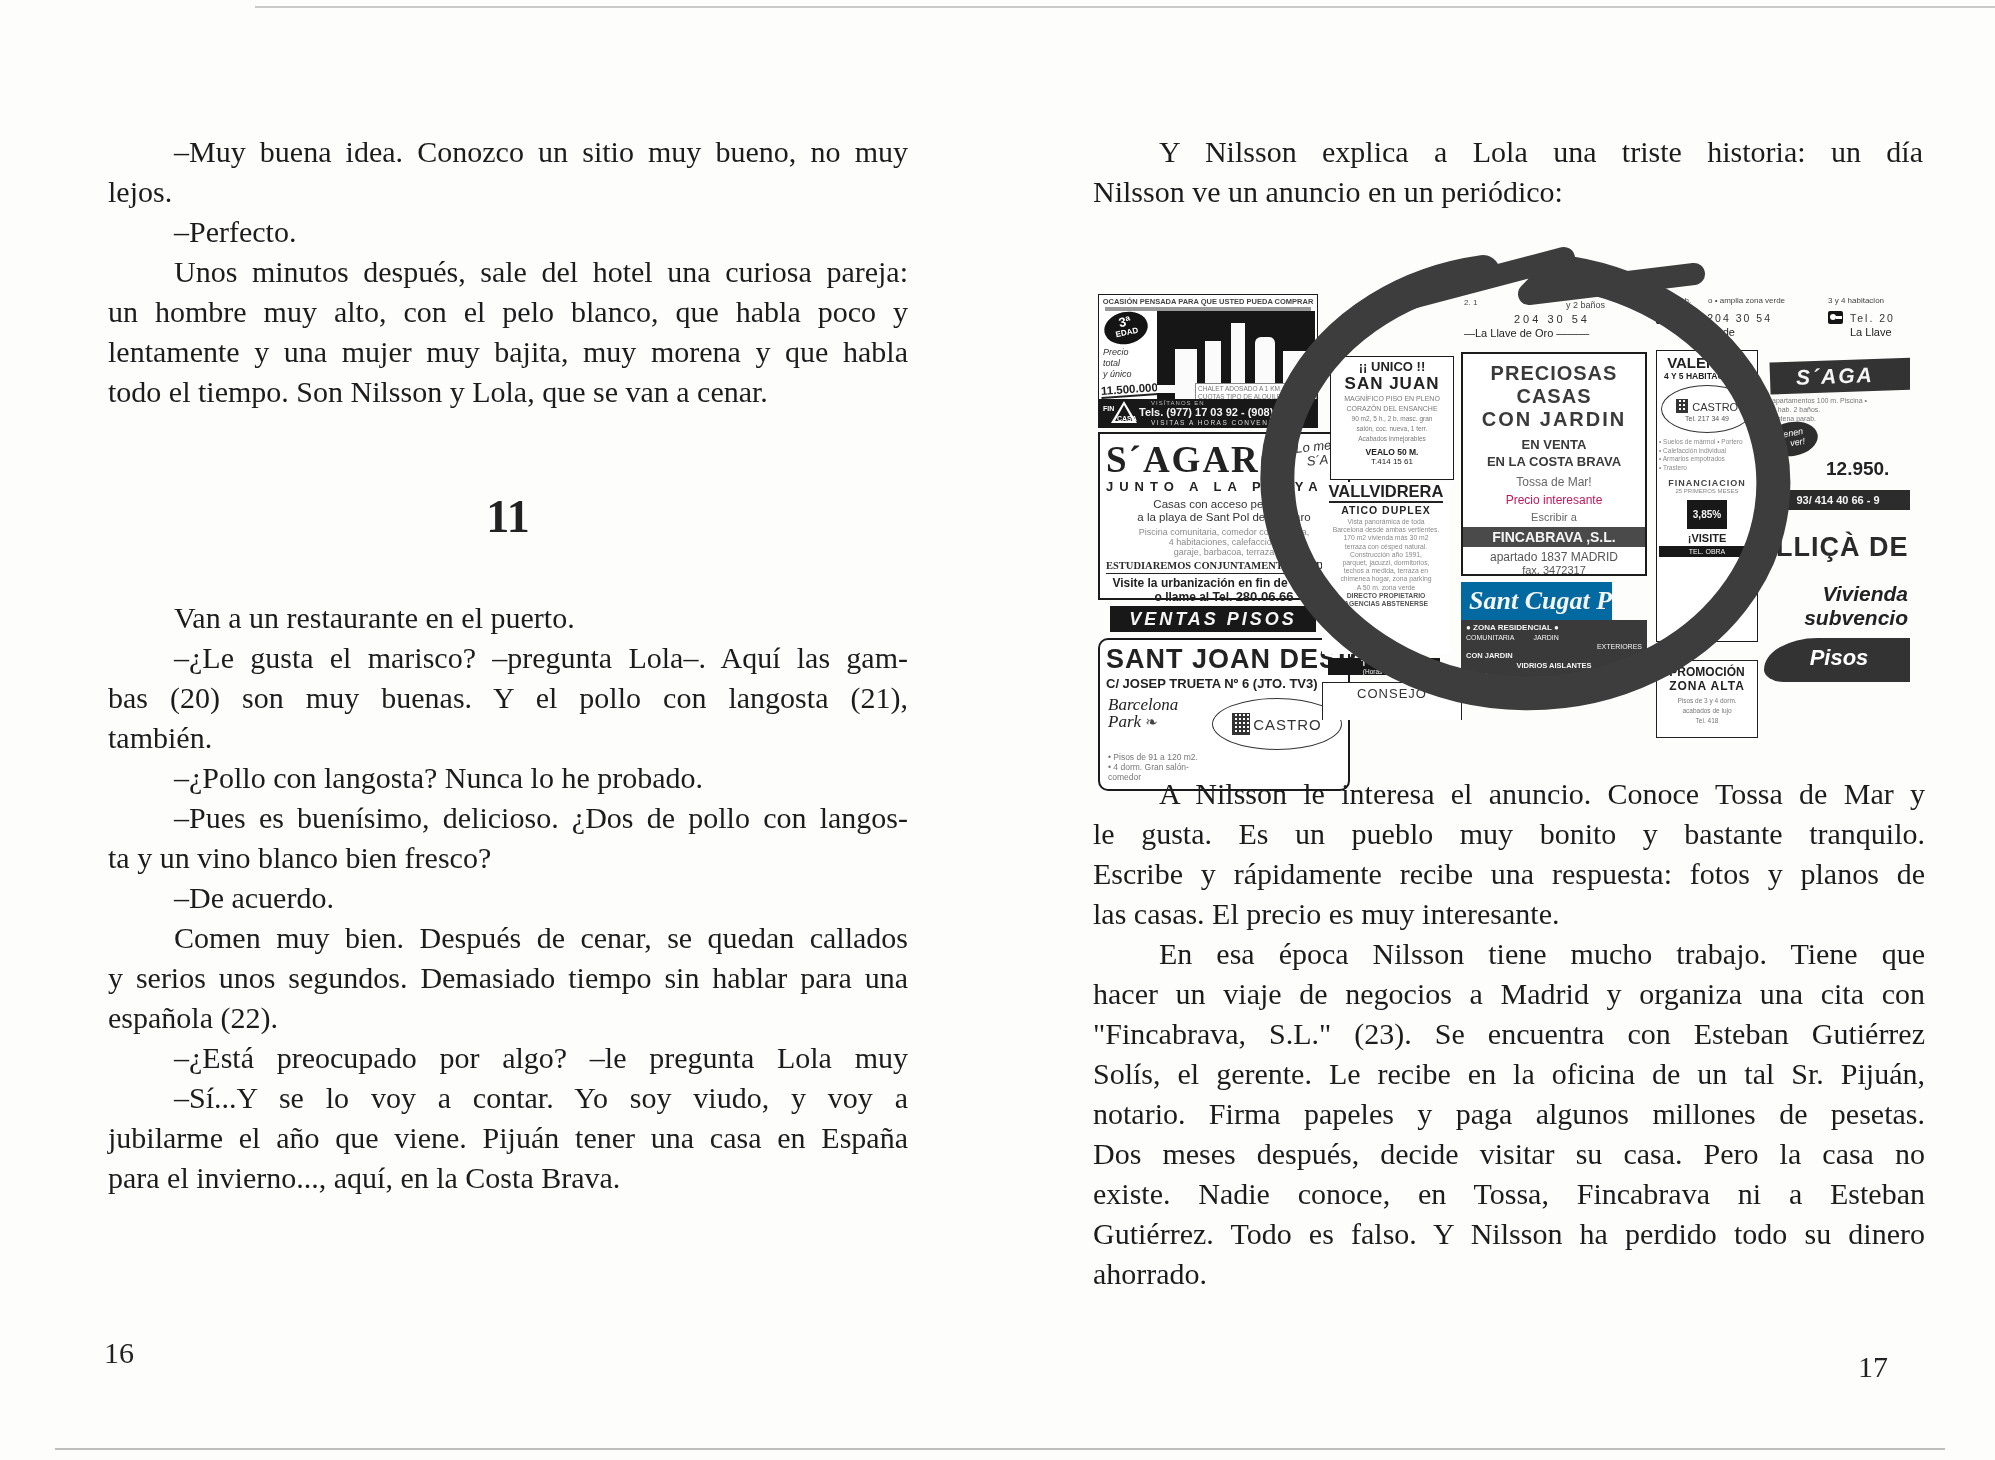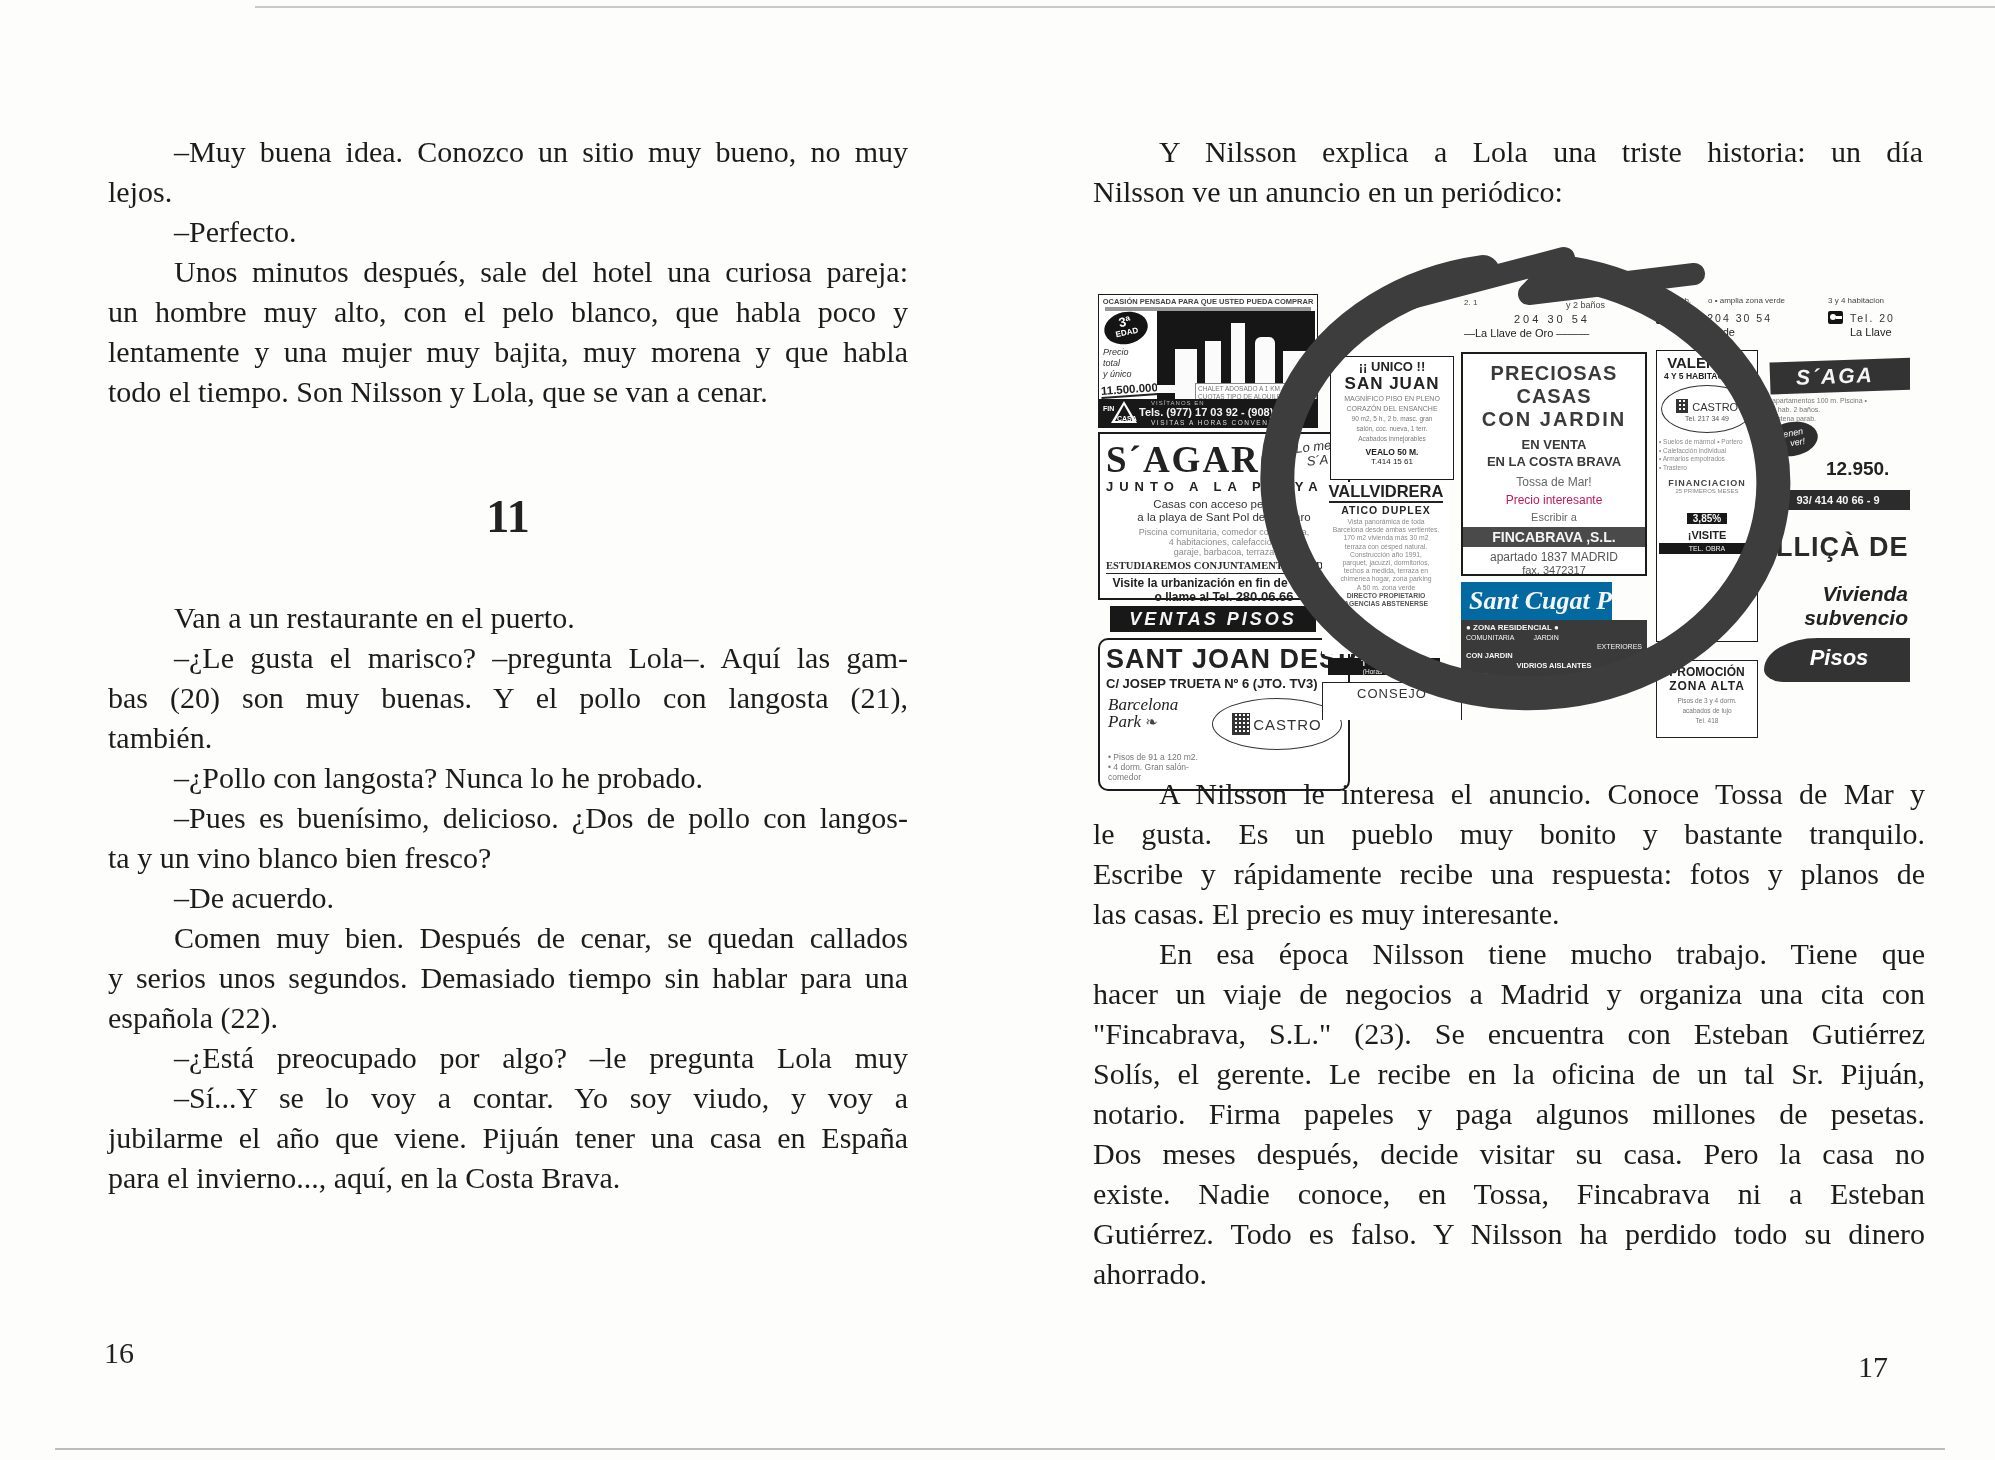--- a/index.html
+++ b/index.html
@@ -287,21 +287,21 @@
         <span style="font-size:7px;color:#555;">Tel. 217 34 49</span>
       </div>
       <div style="margin-top:5px;font-size:6.5px;line-height:8.5px;color:#8a8a8a;text-align:left;">
         <div>• Suelos de mármol • Portero</div>
         <div>• Calefacción individual</div>
         <div>• Armarios empotrados</div>
         <div>• Trastero</div>
       </div>
       <div style="font-size:9px;font-weight:bold;letter-spacing:1px;margin-top:6px;color:#444;">FINANCIACION</div>
       <div style="font-size:6px;color:#888;">25 PRIMEROS MESES</div>
-      <div class="blackbar" style="display:inline-block;font-size:10px;font-weight:bold;padding:0 6px;margin-top:19px;">3,85%</div>
+      <div class="blackbar" style="display:inline-block;font-size:10px;font-weight:bold;padding:9px 6px;margin-top:6px;">3,85%</div>
       <div style="font-size:11px;font-weight:bold;margin-top:3px;">¡VISITE</div>
       <div class="blackbar" style="font-size:7px;line-height:11px;margin-top:2px;">TEL. OBRA</div>
     </div>
 
     <div class="ad" style="left:560px;top:374px;width:102px;height:78px;border:1.5px solid #222;text-align:center;padding:4px 2px;">
       <div style="font-size:12px;font-weight:bold;">PROMOCIÓN</div>
       <div style="font-size:12px;font-weight:bold;letter-spacing:1px;">ZONA ALTA</div>
       <div class="tiny" style="font-size:6.5px;margin-top:3px;">Pisos de 3 y 4 dorm.</div>
       <div class="tiny" style="font-size:6.5px;">acabados de lujo</div>
       <div class="tiny" style="font-size:6.5px;">Tel. 418</div>

